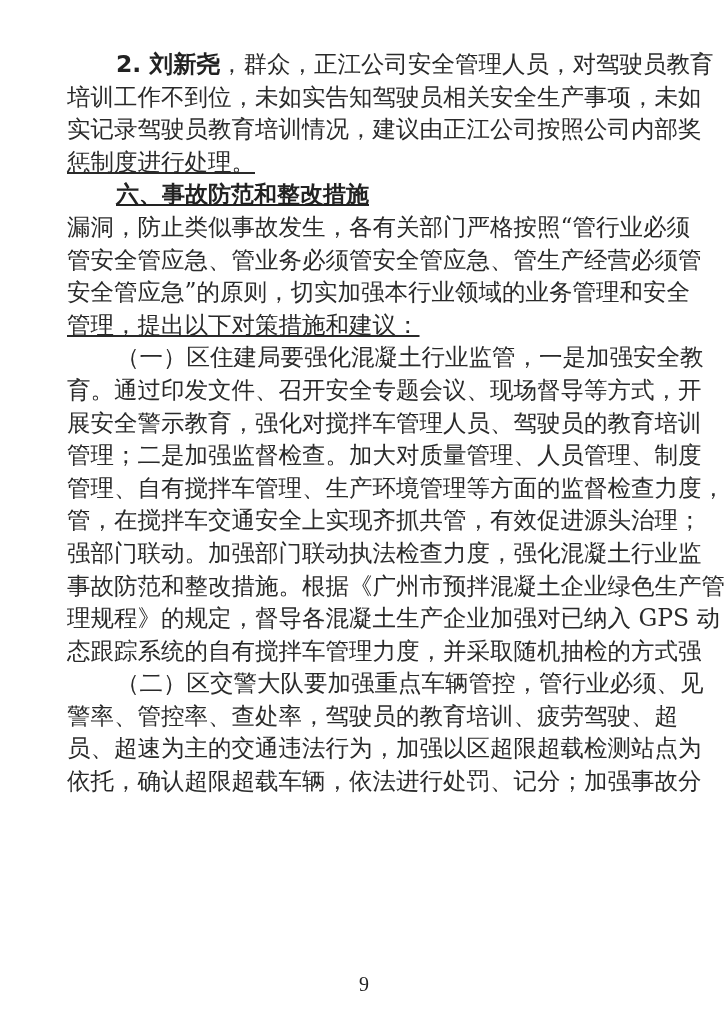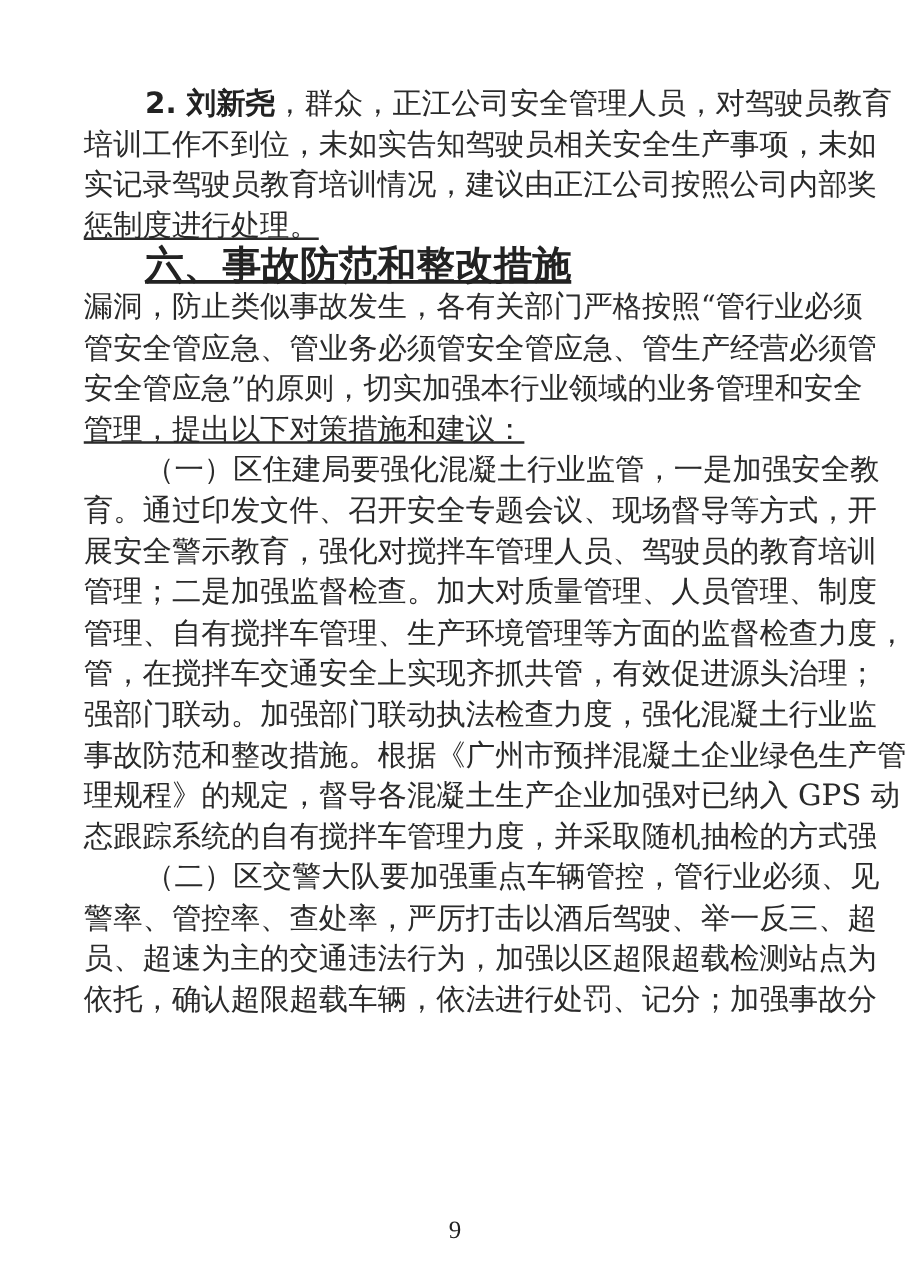--- a/index.html
+++ b/index.html
@@ -11,21 +11,21 @@
       width: 728px;
       height: 1019px;
       position: relative;
       overflow: hidden;
       font-family: "DejaVu Serif", "Liberation Serif", serif;
       color: #2a2a2a;
     }
     .page {
       position: absolute;
       left: 67px;
-      top: 66px;
+      top: 48px;
       width: 596px;
     }
     .line {
       height: 32.6px;
       line-height: 32.6px;
       font-size: 23.5px;
       white-space: nowrap;
       text-align: justify;
       text-align-last: justify;
       letter-spacing: 0px;
@@ -38,21 +38,21 @@
       padding-left: 49px;
     }
     .bold {
       font-family: "DejaVu Sans", "Liberation Sans", sans-serif;
       font-weight: bold;
       color: #222;
     }
     .heading {
       font-family: "DejaVu Sans", "Liberation Sans", sans-serif;
       font-weight: bold;
-      font-size: 31px;
+      font-size: 23px;
       color: #222;
     }
     .page-number {
       position: absolute;
       left: 0;
       width: 728px;
       top: 973px;
       text-align: center;
       font-family: "Liberation Serif", "DejaVu Serif", serif;
       font-size: 20px;
@@ -81,19 +81,19 @@
   <div class="line">展安全警示教育，强化对搅拌车管理人员、驾驶员的教育培训</div>
   <div class="line">管理；二是加强监督检查。加大对质量管理、人员管理、制度</div>
   <div class="line">管理、自有搅拌车管理、生产环境管理等方面的监督检查力度，</div>
   <div class="line">管，在搅拌车交通安全上实现齐抓共管，有效促进源头治理；</div>
   <div class="line">强部门联动。加强部门联动执法检查力度，强化混凝土行业监</div>
   <div class="line">事故防范和整改措施。根据《广州市预拌混凝土企业绿色生产管</div>
   <div class="line">理规程》的规定，督导各混凝土生产企业加强对已纳入 GPS 动</div>
   <div class="line">态跟踪系统的自有搅拌车管理力度，并采取随机抽检的方式强</div>
 
   <div class="line indent">（二）区交警大队要加强重点车辆管控，管行业必须、见</div>
-  <div class="line">警率、管控率、查处率，严厉打击以酒后驾驶、举一反三、超</div>
+  <div class="line">警率、管控率、查处率，驾驶员的教育培训、疲劳驾驶、超</div>
   <div class="line">员、超速为主的交通违法行为，加强以区超限超载检测站点为</div>
   <div class="line">依托，确认超限超载车辆，依法进行处罚、记分；加强事故分</div>
 
 </div>
 
 <div class="page-number">9</div>
 
 </body></html>

